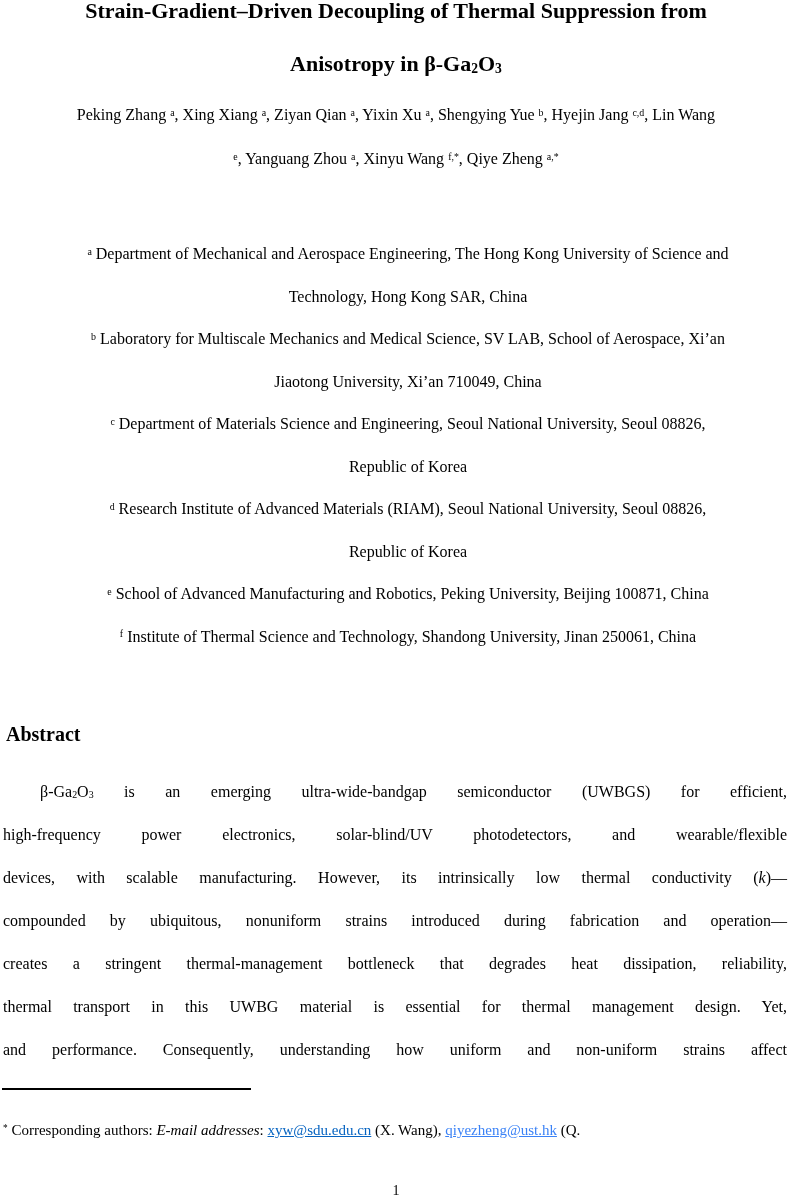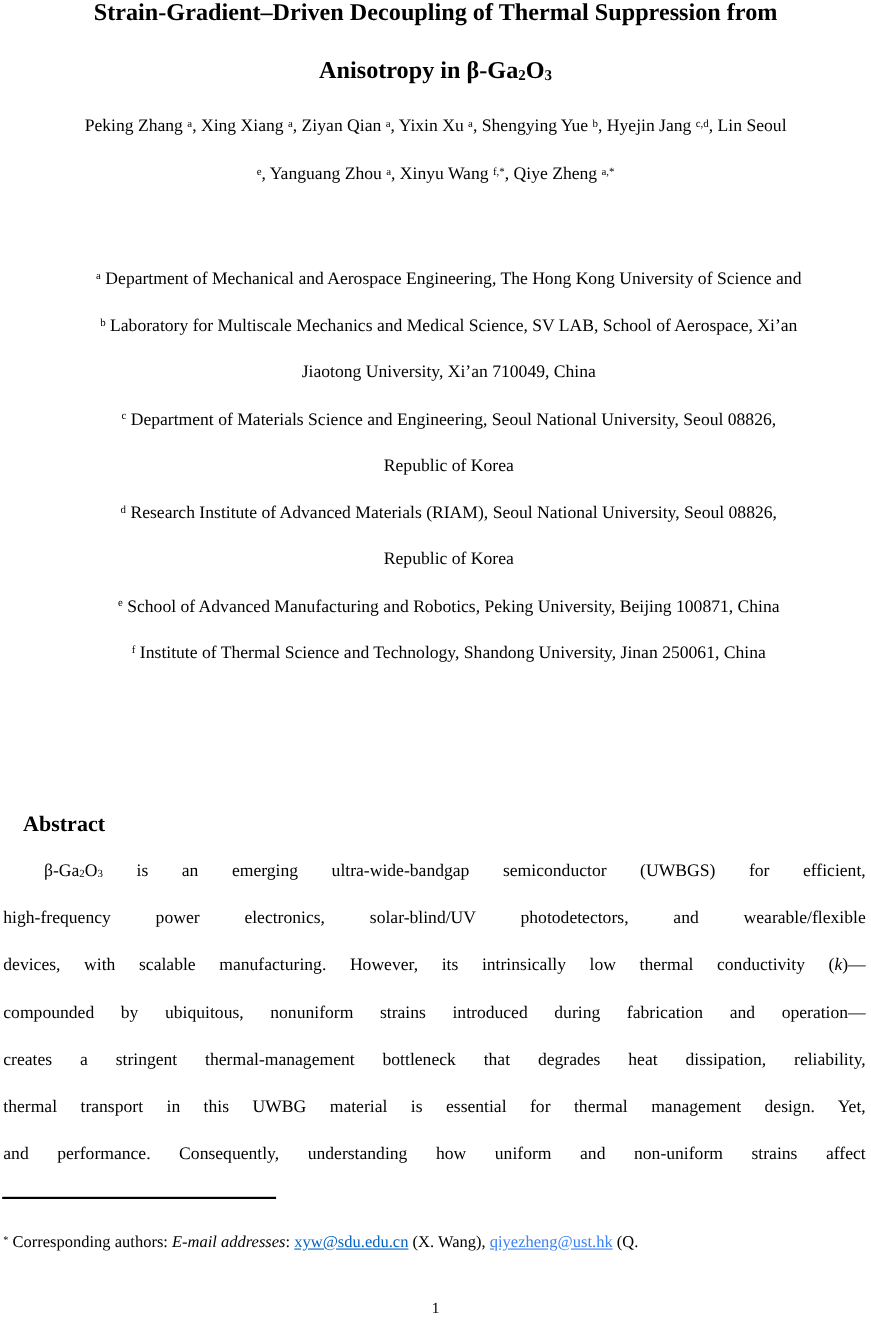--- a/index.html
+++ b/index.html
@@ -18,21 +18,21 @@
   }
   .authors {
     position: absolute; top: 93px; left: 0; right: 0;
     text-align: center; font-size: 16px; line-height: 44px; white-space: nowrap;
   }
   .affils {
     position: absolute; top: 233px; left: 0; right: 0;
     text-align: center; font-size: 16px; line-height: 42.5px; white-space: nowrap; padding-left: 24px;
   }
   .abstract-heading {
-    position: absolute; top: 719px; left: 3px; margin: 18px;
+    position: absolute; top: 719px; left: 3px; margin: 3px;
     font-size: 20px; line-height: 24px; font-weight: bold;
   }
   .abstract {
     position: absolute; top: 770px; left: 3px; right: 5px;
     font-size: 16px; line-height: 43px;
   }
   .aline { text-align: justify; text-align-last: justify; }
   .aline.indent { text-indent: 37px; }
 
   sup {
@@ -63,26 +63,27 @@
 <body>
 
 <div class="page">
 
   <div class="title">
     <div><span>Strain-Gradient–Driven Decoupling of Thermal Suppression from</span></div>
     <div><span>Anisotropy in β-Ga</span><sub>2</sub><span>O</span><sub>3</sub></div>
   </div>
 
   <div class="authors">
-    <div><span>Peking Zhang </span><sup>a</sup><span>, Xing Xiang </span><sup>a</sup><span>, Ziyan Qian </span><sup>a</sup><span>, Yixin Xu </span><sup>a</sup><span>, Shengying Yue </span><sup>b</sup><span>, Hyejin Jang </span><sup>c,d</sup><span>, Lin Seoul</span></div>
+    <div><span>Peking Zhang </span><sup>a</sup><span>, Xing Xiang </span><sup>a</sup><span>, Ziyan Qian </span><sup>a</sup><span>, Yixin Xu </span><sup>a</sup><span>, Shengying Yue </span><sup>b</sup><span>, Hyejin Jang </span><sup>c,d</sup><span>, Lin Wang</span></div>
     <div><sup>e</sup><span>, Yanguang Zhou </span><sup>a</sup><span>, Xinyu Wang </span><sup>f,*</sup><span>, Qiye Zheng </span><sup>a,*</sup></div>
   </div>
 
   <div class="affils">
     <div><sup>a</sup><span> Department of Mechanical and Aerospace Engineering, The Hong Kong University of Science and</span></div>
+    <div><span>Technology, Hong Kong SAR, China</span></div>
     <div><sup>b</sup><span> Laboratory for Multiscale Mechanics and Medical Science, SV LAB, School of Aerospace, Xi’an</span></div>
     <div><span>Jiaotong University, Xi’an 710049, China</span></div>
     <div><sup>c</sup><span> Department of Materials Science and Engineering, Seoul National University, Seoul 08826,</span></div>
     <div><span>Republic of Korea</span></div>
     <div><sup>d</sup><span> Research Institute of Advanced Materials (RIAM), Seoul National University, Seoul 08826,</span></div>
     <div><span>Republic of Korea</span></div>
     <div><sup>e</sup><span> School of Advanced Manufacturing and Robotics, Peking University, Beijing 100871, China</span></div>
     <div><sup>f</sup><span> Institute of Thermal Science and Technology, Shandong University, Jinan 250061, China</span></div>
   </div>
 

